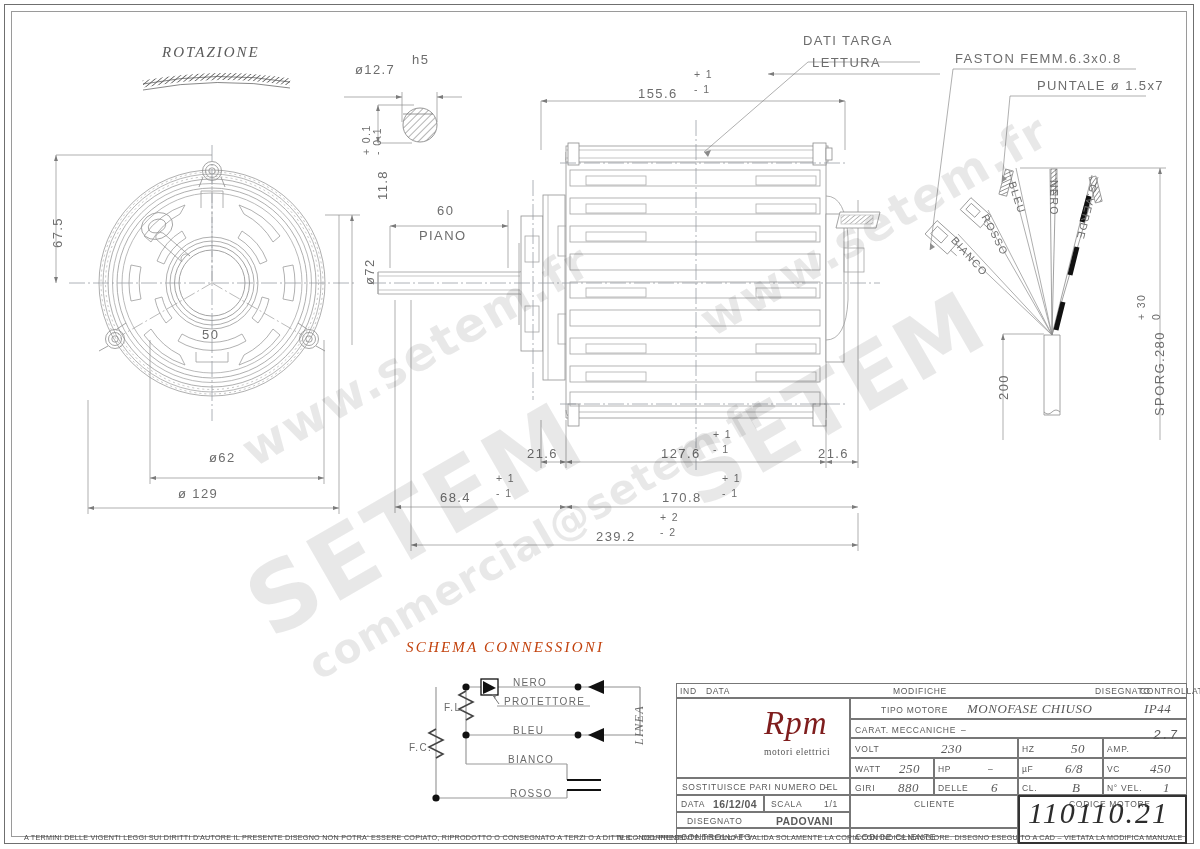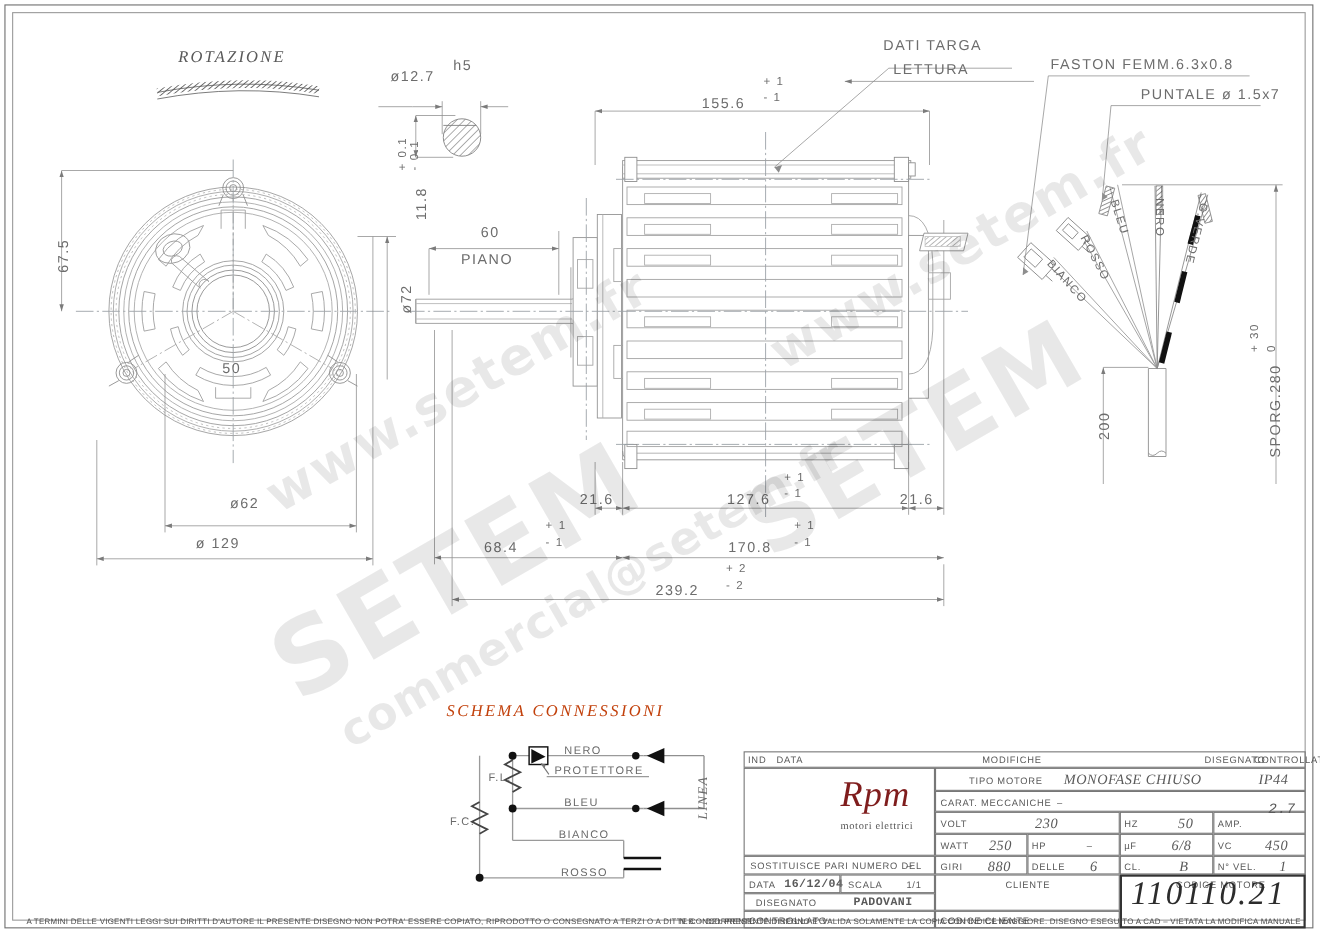--- a/index.html
+++ b/index.html
@@ -27,21 +27,21 @@
   .wm3{font-size:41px;left:300px;top:648px;transform:rotate(-30deg);transform-origin:0 0;letter-spacing:1px;}
   .wm4{font-size:47px;left:690px;top:300px;transform:rotate(-30deg);transform-origin:0 0;letter-spacing:2px;}
   .wm5{font-size:86px;left:660px;top:440px;transform:rotate(-30deg);transform-origin:0 0;letter-spacing:3px;}
 
   
   #titleblock{position:absolute;left:676px;top:683px;width:511px;height:145px;}
   .tbcell{position:absolute;box-sizing:border-box;border:1px solid #777;color:#5e5e5e;}
   .tbtxt{position:absolute;color:#5a5a5a;white-space:pre;font-family:"Liberation Sans",sans-serif;}
   .lbl{font-size:8.5px;letter-spacing:.7px;text-align:center;}
   .val{font-size:13px;font-style:italic;font-family:"Liberation Serif",serif;letter-spacing:.5px;}
-  .valb{font-size:10.5px;font-weight:bold;letter-spacing:.4px;font-family:Liberation Mono, monospace;text-align:center;}
+  .valb{font-size:10.5px;font-weight:bold;letter-spacing:.4px;font-family:Liberation Sans, sans-serif;text-align:center;}
   .code{font-size:30px;font-style:italic;font-family:"Liberation Serif",serif;letter-spacing:2px;color:#2c2c2c;}
   .logo{font-size:33px;font-style:italic;font-family:"Liberation Serif",serif;color:#7f1d1d;letter-spacing:1px;}
   .logosub{font-size:9.5px;color:#555;letter-spacing:.6px;font-family:"Liberation Serif",serif;}
 
   
   .schematxt{position:absolute;color:#6a6a6a;font-size:10px;letter-spacing:1.3px;white-space:pre;font-family:"Liberation Sans",sans-serif;}
   .schema-title{position:absolute;font-size:15px;font-style:italic;font-family:"Liberation Serif",serif;color:#c2410c;letter-spacing:2.2px;}
 
   
   .foot{position:absolute;color:#4a4a4a;font-size:7.2px;letter-spacing:.25px;white-space:nowrap;font-family:"Liberation Sans",sans-serif;}

